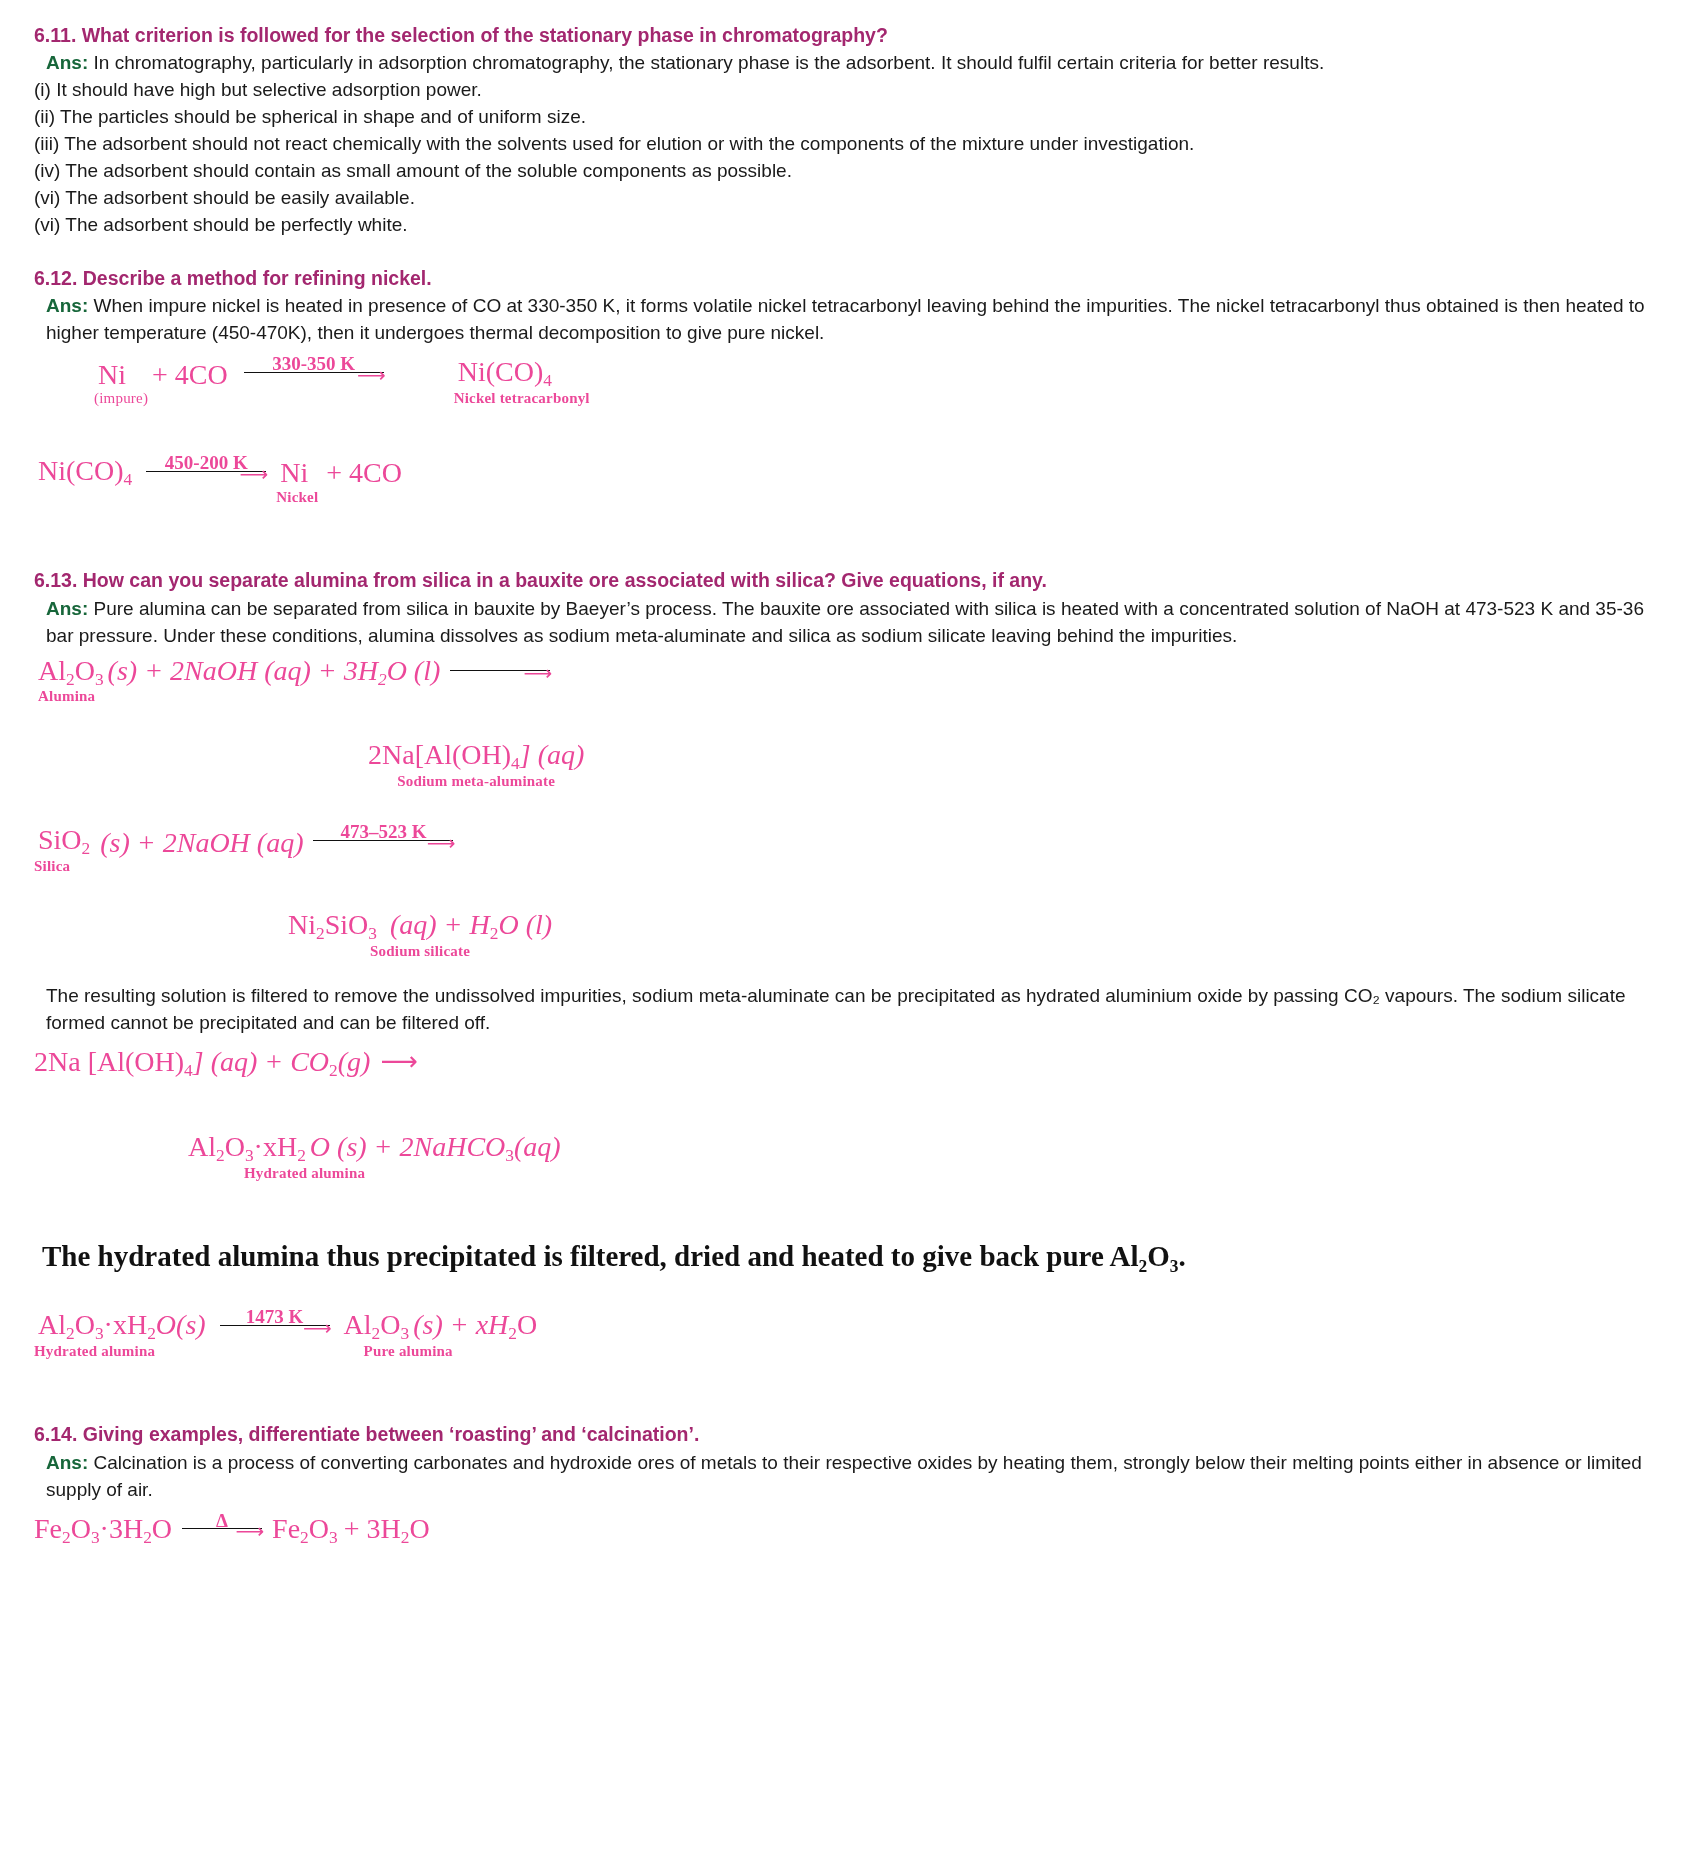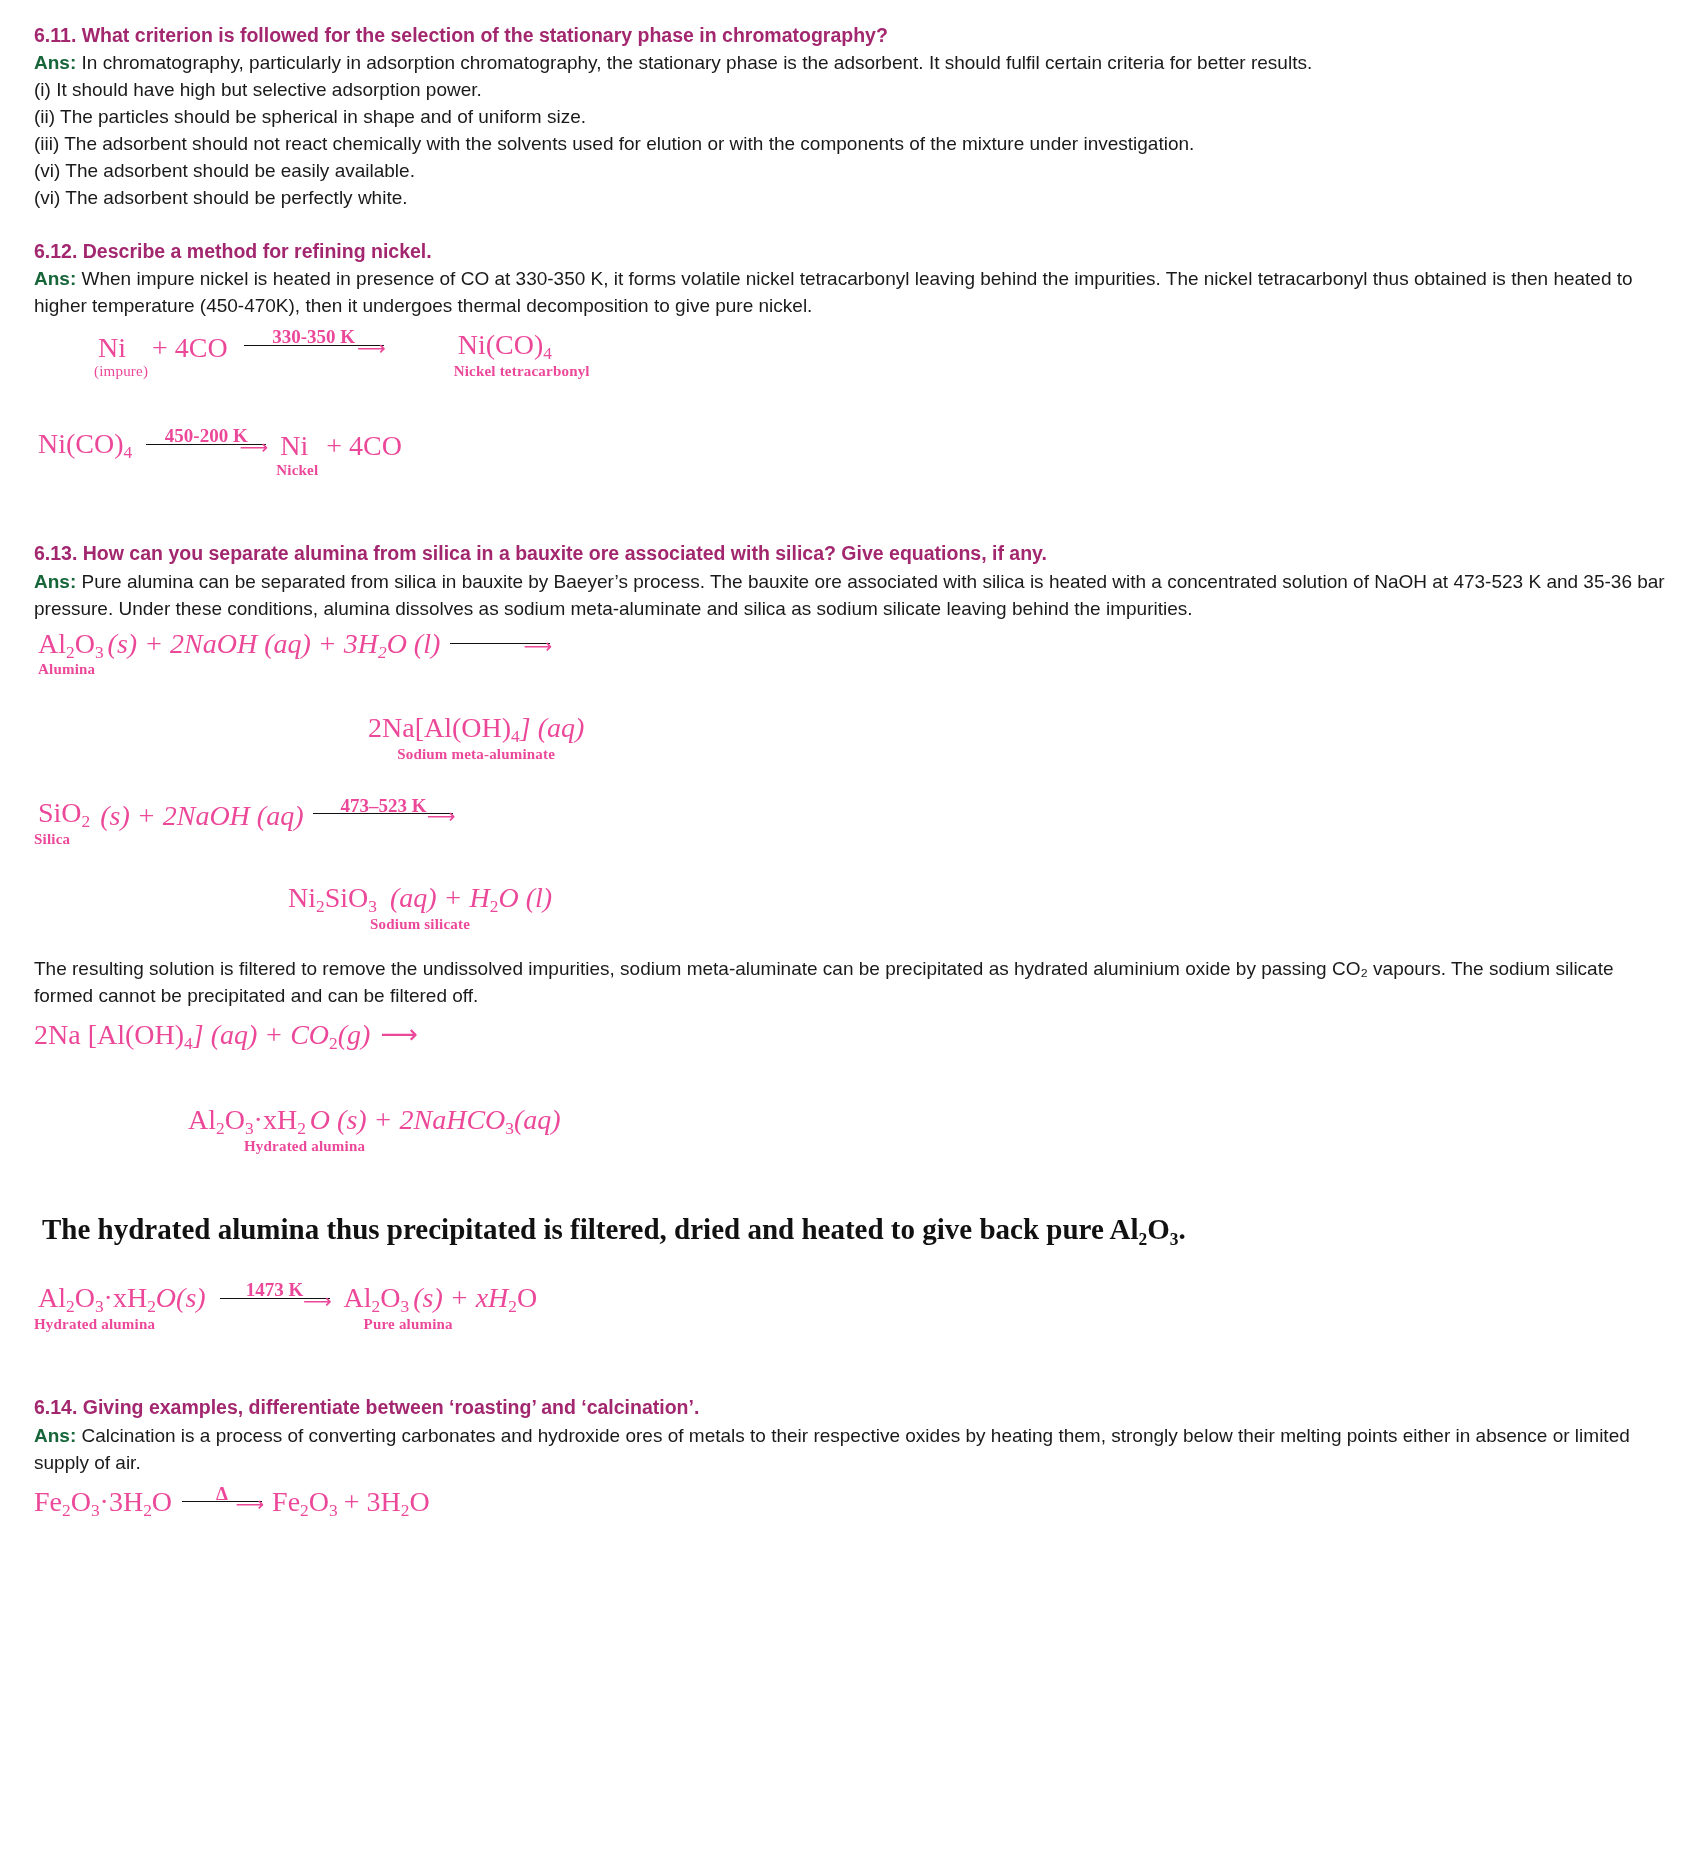--- a/index.html
+++ b/index.html
@@ -19,21 +19,21 @@
     margin:0 0 2px 0;
   }
   .ans {
     font-size:19px;
     line-height:1.42;
     margin:0;
   }
   .ans-label { color:#17663a; font-weight:bold; }
   .list-line { font-size:19px; line-height:1.42; }
   .block { margin-bottom:26px; }
-  .para { margin:0 0 0 0; }
+  .para { margin:0 0 0 12px; }
 
   
   .eq {
     font-family:"Liberation Serif", serif;
     color:#ec4899;
     position:relative;
   }
   .eq-row {
     display:flex;
     align-items:flex-end;
@@ -124,20 +124,21 @@
 <body>
 
 <div class="page">
 
   <div class="block">
     <p class="q">6.11. What criterion is followed for the selection of the stationary phase in chromatography?</p>
     <p class="ans para"><span class="ans-label">Ans:</span><span> In chromatography, particularly in adsorption chromatography, the stationary phase is the adsorbent. It should fulfil certain criteria for better results.</span></p>
     <div class="list-line">(i) It should have high but selective adsorption power.</div>
     <div class="list-line">(ii) The particles should be spherical in shape and of uniform size.</div>
     <div class="list-line">(iii) The adsorbent should not react chemically with the solvents used for elution or with the components of the mixture under investigation.</div>
+    <div class="list-line">(iv) The adsorbent should contain as small amount of the soluble components as possible.</div>
     <div class="list-line">(vi) The adsorbent should be easily available.</div>
     <div class="list-line">(vi) The adsorbent should be perfectly white.</div>
   </div>
 
   <div class="block">
     <p class="q">6.12. Describe a method for refining nickel.</p>
     <p class="ans para"><span class="ans-label">Ans:</span><span> When impure nickel is heated in presence of CO at 330-350 K, it forms volatile nickel tetracarbonyl leaving behind the impurities. The nickel tetracarbonyl thus obtained is then heated to higher temperature (450-470K), then it undergoes thermal decomposition to give pure nickel.</span></p>
 
     <div class="eq" style="margin-top:10px;">
       <div class="eq-row indent-60">

